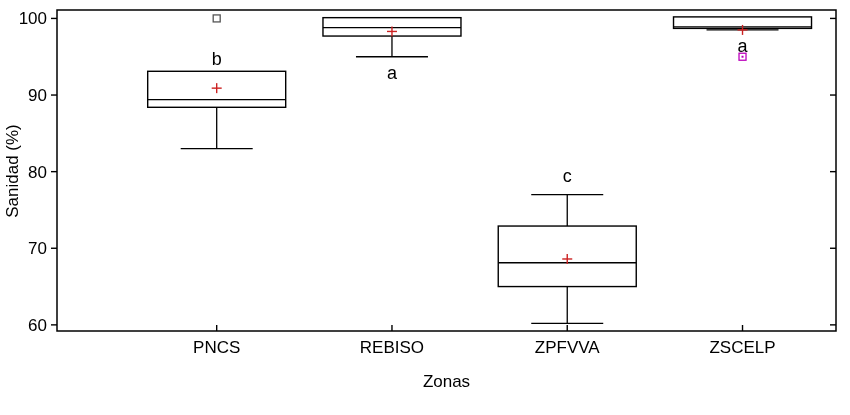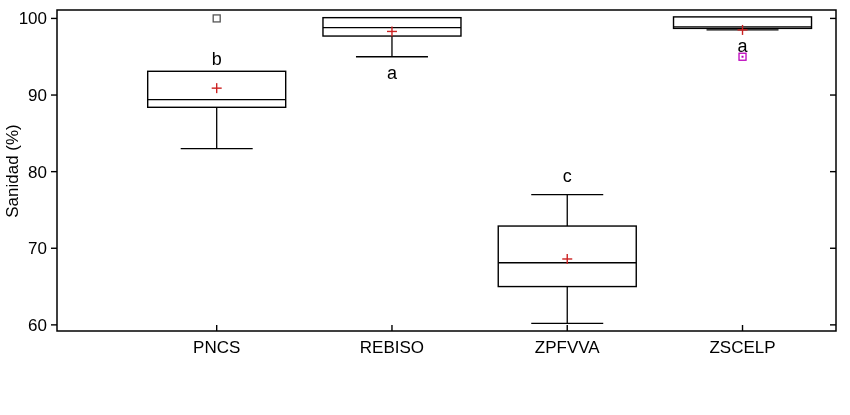--- a/index.html
+++ b/index.html
@@ -93,13 +93,14 @@
       <line x1="742.52" y1="28.386634844868674" x2="742.52" y2="29.918854415274424" stroke="#000000" stroke-width="1.3"></line>
       <line x1="706.52" y1="29.918854415274424" x2="778.52" y2="29.918854415274424" stroke="#000000" stroke-width="1.3"></line>
       <rect x="673.52" y="16.89498806682571" width="138" height="11.491646778042963" fill="#ffffff" stroke="#000000" stroke-width="1.4"></rect>
       <line x1="673.52" y1="26.854415274462923" x2="811.52" y2="26.854415274462923" stroke="#000000" stroke-width="1.4"></line>
       <line x1="737.52" y1="29.918854415274424" x2="747.52" y2="29.918854415274424" stroke="#cc2222" stroke-width="1.4"></line>
       <line x1="742.52" y1="24.918854415274424" x2="742.52" y2="34.918854415274424" stroke="#cc2222" stroke-width="1.4"></line>
       <rect x="739.02" y="53.232696897374666" width="7" height="7" fill="none" stroke="#bb00bb" stroke-width="1.3"></rect>
       <rect x="741.52" y="55.732696897374666" width="2" height="2" fill="#bb00bb" stroke="none"></rect>
       <text x="742.52" y="52.007159904534525" text-anchor="middle" font-size="18" fill="#000000">a</text>
     </svg>
+  <div class="x-axis-title">Zonas</div>
 </div>
 
 </body></html>

